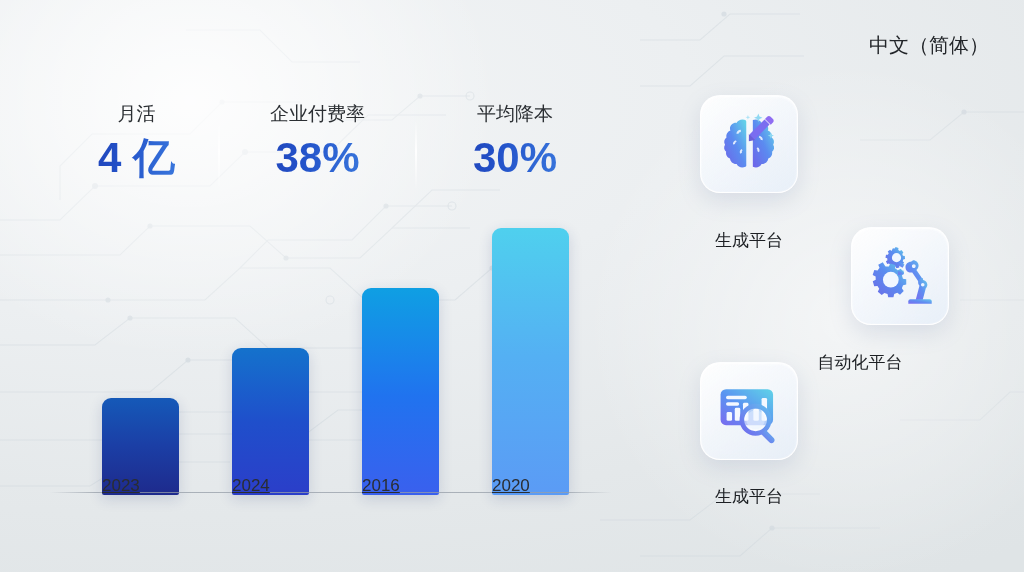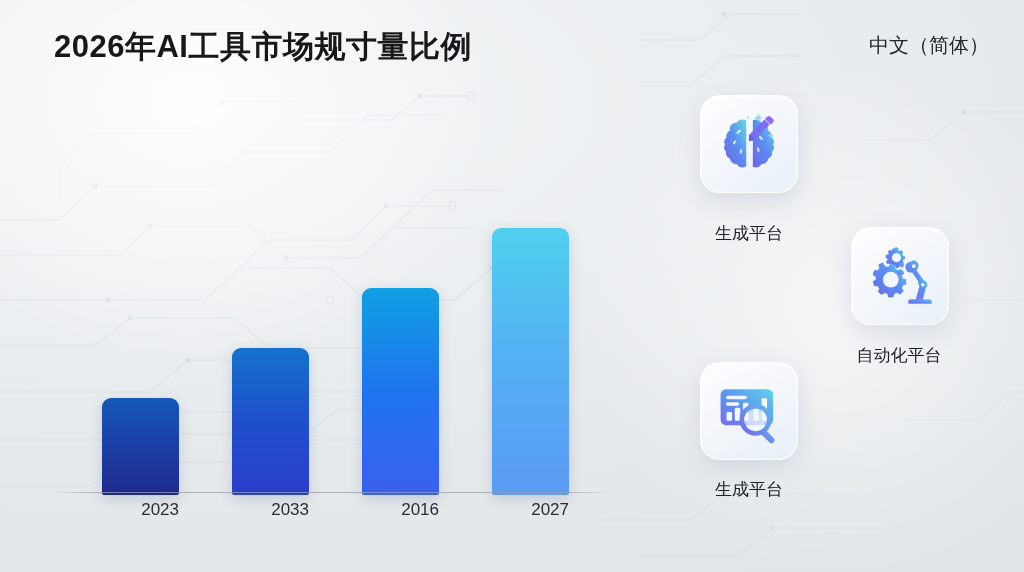--- a/index.html
+++ b/index.html
@@ -69,37 +69,38 @@
   .bar{
     position:absolute; bottom:0; width:77px;
     border-radius:9px 9px 2px 2px;
     box-shadow:0 4px 14px rgba(30,50,120,.16);
   }
   #axis{
     position:absolute; left:50px; top:492px; width:562px; height:1px;
     background:linear-gradient(90deg,rgba(160,168,176,0),rgba(150,158,168,.75) 8%,rgba(150,158,168,.75) 92%,rgba(160,168,176,0));
   }
   .tick{
-    position:absolute; top:500px; width:77px; text-align:right;
-    font-size:17px; color:#2a2d31;
+    position:absolute; top:476px; width:77px; text-align:left;
+    font-size:17px; color:#2a2d31;text-decoration:underline;
   }
 
   
   .card{
     position:absolute; width:98px; height:98px; border-radius:20px;
     background:linear-gradient(145deg,rgba(255,255,255,.92),rgba(229,238,250,.72));
     border:1px solid rgba(255,255,255,.9);
     box-shadow:0 8px 22px rgba(110,130,165,.18), inset 0 1px 2px rgba(255,255,255,.95);
     display:flex; align-items:center; justify-content:center;
     backdrop-filter:blur(6px);
   }
   .card svg{ width:70px; height:70px; display:block; }
   .card-label{
     position:absolute; font-size:17px; color:#1d2024; white-space:nowrap;
     text-align:center;
+    margin-top:7px;
   }
 </style>
 </head>
 <body>
 
 <div id="stage">
 
   <svg id="circuit" viewBox="0 0 1024 572" fill="none">
     <g stroke="#c9d2d8" stroke-width="1.1" opacity=".75" fill="none">
       <path d="M-10 220 H60 L95 186 H210 L245 152 H330"></path>
@@ -150,36 +151,51 @@
       <circle cx="330" cy="300" r="4"></circle>
         <circle cx="452" cy="206" r="4"></circle>
       <circle cx="262" cy="412" r="4"></circle>
         <circle cx="470" cy="96" r="4"></circle>
     </g>
   </svg>
 
   <div id="glow"></div>
   <div id="glow2"></div>
 
-  <div id="title">2026年AI工具市场规寸量比例</div>
   <div id="lang">中文（简体）</div>
 
+  <div id="kpis">
+    <div class="kpi" style="width:165px;">
+      <div class="kpi-label">月活</div>
+      <div class="kpi-value">4 亿</div>
+    </div>
+    <div class="kpi" style="width:197px;">
+      <div class="kpi-div" style="left:-1px;"></div>
+      <div class="kpi-label">企业付费率</div>
+      <div class="kpi-value">38%</div>
+    </div>
+    <div class="kpi" style="width:198px;">
+      <div class="kpi-div" style="left:-1px;"></div>
+      <div class="kpi-label">平均降本</div>
+      <div class="kpi-value">30%</div>
+    </div>
+  </div>
 
   <div id="chart">
     <div class="bar" style="left:52px;  height:97px;  background:linear-gradient(180deg,#1559b8 0%,#1b3fa6 48%,#1e2a8c 100%);"></div>
     <div class="bar" style="left:182px; height:147px; background:linear-gradient(180deg,#1472cc 0%,#1f4fcb 50%,#2b3ec9 100%);"></div>
     <div class="bar" style="left:312px; height:207px; background:linear-gradient(180deg,#0f9fe3 0%,#2073ef 52%,#3a60ee 100%);"></div>
     <div class="bar" style="left:442px; height:267px; background:linear-gradient(180deg,#4fd0ee 0%,#54b0f3 48%,#5b9bf5 100%);"></div>
   </div>
   <div id="axis"></div>
 
   <div class="tick" style="left:102px;">2023</div>
-  <div class="tick" style="left:232px;">2033</div>
+  <div class="tick" style="left:232px;">2024</div>
   <div class="tick" style="left:362px;">2016</div>
-  <div class="tick" style="left:492px;">2027</div>
+  <div class="tick" style="left:492px;">2020</div>
 
   <div class="card" style="left:700px; top:95px;">
     <svg viewBox="0 0 64 64">
       <defs>
         <linearGradient id="gBrain" x1="0" y1="1" x2="1" y2="0">
           <stop offset="0" stop-color="#6f63e8"></stop>
           <stop offset=".5" stop-color="#5b8bf0"></stop>
           <stop offset="1" stop-color="#63d9e8"></stop>
         </linearGradient>
       </defs>
@@ -241,21 +257,21 @@
         <path d="M52.8 38.4c.9 0 1.6.7 1.6 1.6s-.7 1.6-1.6 1.6-1.6-.7-1.6-1.6.7-1.6 1.6-1.6z" fill="#eef5ff"></path>
         <path d="M41.5 53.2h17.6c1 0 1.9.8 1.9 1.9v2.3H39.6v-2.3c0-1.1.9-1.9 1.9-1.9z"></path>
       </g>
 
       <g fill="url(#gArm)">
         <path d="M34.4 24.5l-4.6-2.6 1.7-3 4.6 2.6-1.7 3z" opacity=".95"></path>
         <path d="M35.6 30.4l-5.2.6-.4-3.4 5.2-.6.4 3.4z" opacity=".95"></path>
       </g>
     </svg>
   </div>
-  <div class="card-label" style="left:850px; top:344px; width:98px;">自动化平台</div>
+  <div class="card-label" style="left:811px; top:344px; width:98px;">自动化平台</div>
 
   <div class="card" style="left:700px; top:362px;">
     <svg viewBox="0 0 64 64">
       <defs>
         <linearGradient id="gPanel" x1="0" y1="1" x2="1" y2="0">
           <stop offset="0" stop-color="#7a6bef"></stop>
           <stop offset=".45" stop-color="#5b93f1"></stop>
           <stop offset="1" stop-color="#5fd4e8"></stop>
         </linearGradient>
         <linearGradient id="gLens" x1="0" y1="1" x2="1" y2="0">

